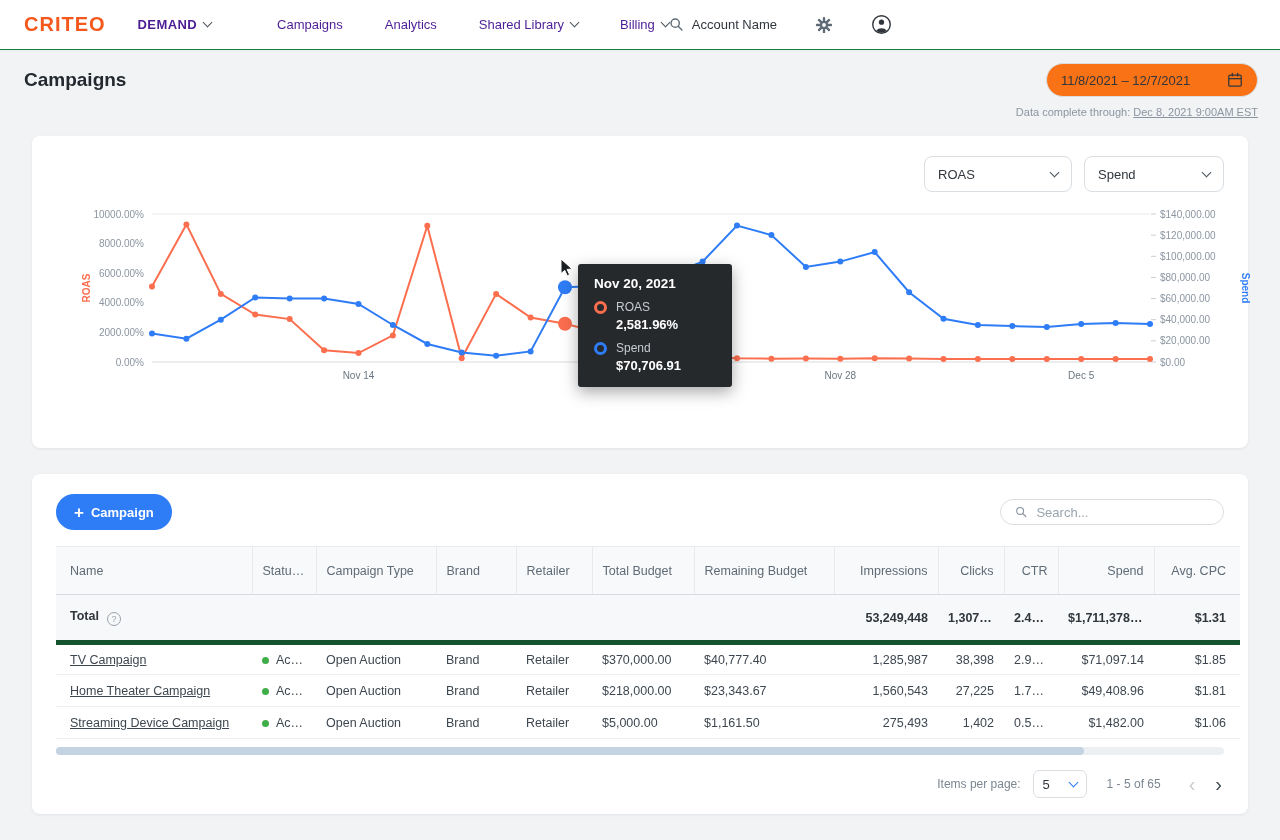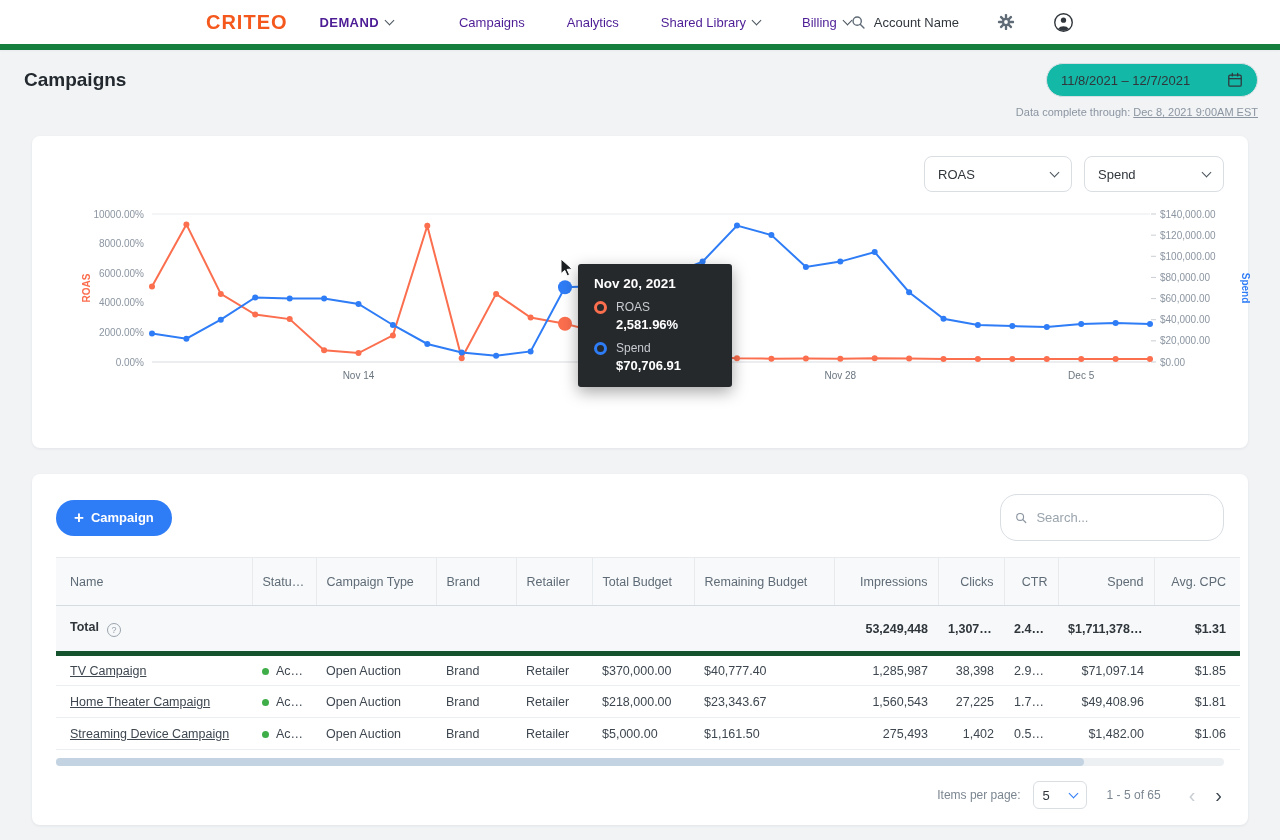--- a/index.html
+++ b/index.html
@@ -1,37 +1,37 @@
 <!DOCTYPE html>
 <html><head>
 <meta charset="utf-8">
 <style>
   *{box-sizing:border-box;margin:0;padding:0}
   html,body{width:1280px;height:840px}
   body{font-family:"Liberation Sans",sans-serif;background:#f1f3f5;color:#3e4750;font-size:13px;overflow:hidden}
   svg{display:block}
 
   
-  .topnav{height:50px;background:#fff;display:flex;align-items:center;justify-content:center;
-          padding:0 24px;border-bottom:6px solid #15803d;box-shadow:0 1px 2px rgba(0,0,0,.04)}
+  .topnav{height:50px;background:#fff;display:flex;align-items:center;justify-content:flex-start;
+          padding:0 24px;border-bottom:1px solid #15803d;box-shadow:0 1px 2px rgba(0,0,0,.04)}
   .nav-left{display:flex;align-items:center}
   .logo{color:#f4581c;font-weight:bold;font-size:20px;letter-spacing:1px;cursor:pointer}
   .nav-item{display:flex;align-items:center;gap:7px;font-size:13px;color:#4c1d95;cursor:pointer;white-space:nowrap}
   .demand{font-weight:bold;letter-spacing:.4px;margin:0 66px 0 32px}
   .nav-links{display:flex;gap:42px}
   .chev{width:7px;height:7px;border-right:1.6px solid #4a545d;border-bottom:1.6px solid #4a545d;
         transform:rotate(45deg);display:inline-block;margin-top:-4px}
   .nav-right{display:flex;align-items:center}
   .account{display:flex;align-items:center;gap:8px;font-size:13px;color:#30363c;cursor:pointer}
   .icon-btn{margin-left:38px;cursor:pointer;display:flex;align-items:center}
 
   
   .page-head{display:flex;justify-content:space-between;align-items:center;padding:13px 22px 0 24px}
   .page-title{font-size:19px;font-weight:bold;color:#23292e}
-  .date-pill{display:flex;align-items:center;gap:26px;background:#14b8a6;border:1px solid #d9dee3;border-radius:17px;
+  .date-pill{display:flex;align-items:center;gap:26px;background:#f97316;border:1px solid #d9dee3;border-radius:17px;
              height:34px;padding:0 14px;font-size:13px;color:#30363c;cursor:pointer;min-width:212px;justify-content:space-between}
   .data-complete{text-align:right;padding:9px 22px 0;font-size:11px;color:#8b95a1}
   .data-complete .dc-link{text-decoration:underline;cursor:pointer}
 
   
   .card{background:#fff;border-radius:8px;margin:0 32px;box-shadow:0 1px 3px rgba(24,39,58,.07)}
   .chart-card{margin-top:18px;padding:20px 0 60px}
   .chart-head{display:flex;justify-content:flex-end;gap:12px;padding:0 24px;margin-bottom:10px}
   .select{height:36px;border:1px solid #d9dee3;border-radius:8px;display:flex;align-items:center;justify-content:space-between;
           padding:0 13px;font-size:13px;color:#30363c;cursor:pointer;background:#fff}
@@ -54,21 +54,21 @@
   .tt-value{color:#fff;font-weight:bold;font-size:13px;margin:3px 0 0 22px}
   .cursor{position:absolute;left:528px;top:56px;z-index:6}
 
   
   .table-card{margin-top:26px;padding:20px 0 10px}
   .toolbar{display:flex;align-items:center;padding:0 24px;margin-bottom:16px}
   .btn-campaign{height:36px;border-radius:18px;background:#2e7cf6;color:#fff;font-weight:bold;font-size:13px;
                 display:flex;align-items:center;gap:7px;padding:0 18px;border:none;cursor:pointer;font-family:inherit}
   .plus{font-size:17px;font-weight:bold;line-height:1}
   .select-status{width:162px;margin-left:28px}
-  .search-box{margin-left:auto;width:224px;height:47px;border:1px solid #d9dee3;border-radius:17px;display:flex;
+  .search-box{margin-left:auto;width:224px;height:26px;border:1px solid #d9dee3;border-radius:17px;display:flex;
               align-items:center;gap:9px;padding:12px 14px;background:#fff}
   .search-box input{border:none;outline:none;font-size:13px;width:100%;color:#30363c;font-family:inherit;background:transparent}
   .search-box input::placeholder{color:#9aa4ad}
 
   .tbl-wrap{margin:0 24px}
   table{width:100%;border-collapse:collapse;table-layout:fixed}
   th,td{padding:0 10px;font-size:12.5px;overflow:hidden;white-space:nowrap;text-overflow:ellipsis}
   thead th{height:48px;background:#f7f9fa;color:#5f6b76;font-weight:normal;text-align:left;
            border-top:1px solid #e7ebee;border-bottom:1px solid #d5dbe0;border-right:1px solid #e7ebee;cursor:pointer}
   thead th:last-child{border-right:none}

